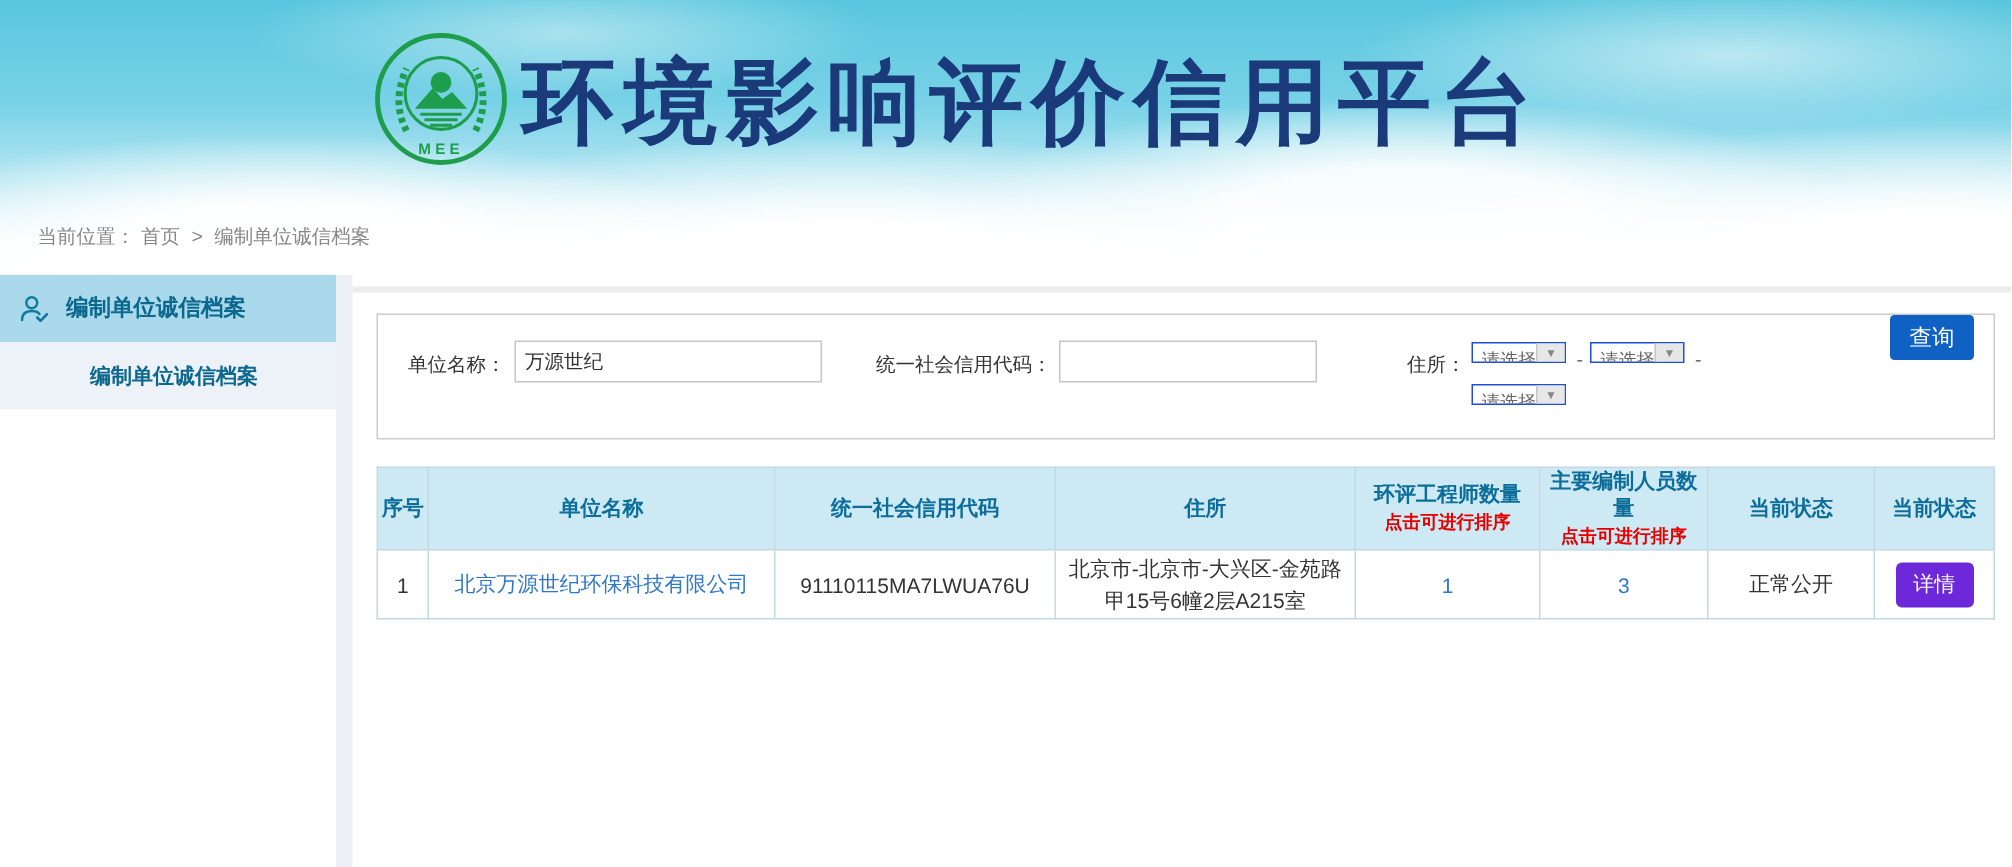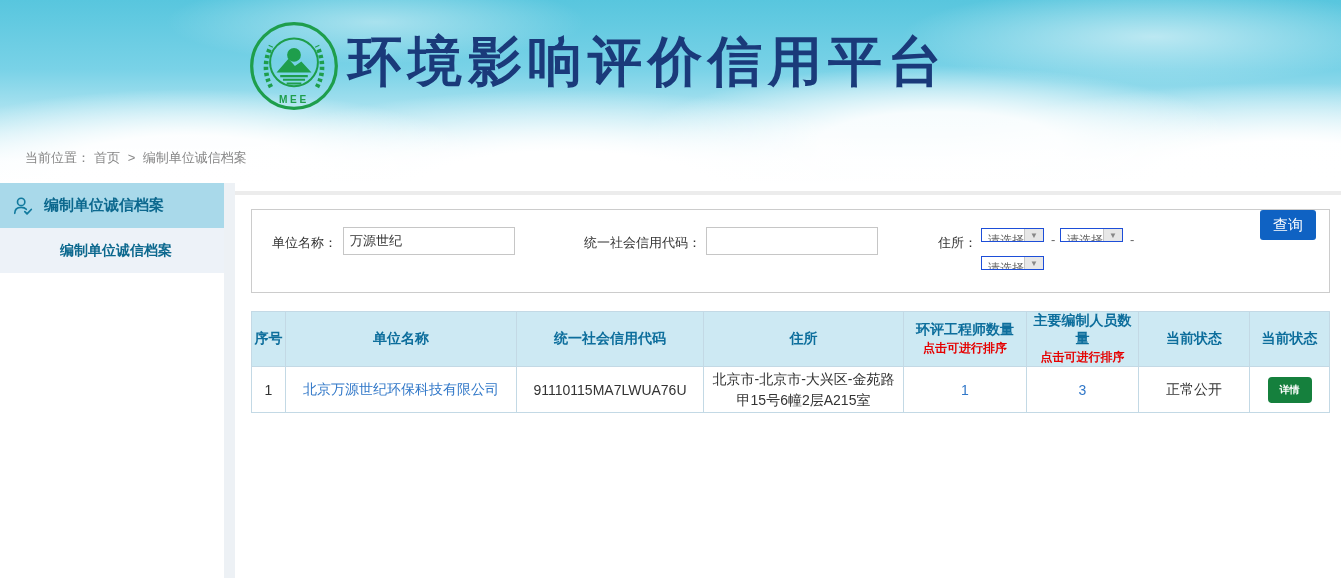--- a/index.html
+++ b/index.html
@@ -11,21 +11,21 @@
     background:
       radial-gradient(ellipse 420px 110px at 14% 92%, rgba(255,255,255,.95) 30%, rgba(255,255,255,0) 72%),
       radial-gradient(ellipse 520px 140px at 42% 104%, #ffffff 28%, rgba(255,255,255,0) 72%),
       radial-gradient(ellipse 430px 110px at 70% 78%, rgba(255,255,255,.9) 28%, rgba(255,255,255,0) 70%),
       radial-gradient(ellipse 520px 130px at 96% 95%, rgba(255,255,255,.98) 25%, rgba(255,255,255,0) 70%),
       radial-gradient(ellipse 300px 60px at 28% 12%, rgba(255,255,255,.45), rgba(255,255,255,0) 70%),
       radial-gradient(ellipse 360px 70px at 86% 20%, rgba(255,255,255,.55), rgba(255,255,255,0) 70%),
       linear-gradient(180deg,#58c6de 0%,#79d2e7 38%,#bce8f3 68%,#f7fcfe 88%,#ffffff 100%);
   }
   .logo { position:absolute; left:248px; top:20px; width:92px; height:92px; }
-  .site-title { position:absolute; left:348px; top:26px; font-size:54px; font-weight:bold;
+  .site-title { position:absolute; left:348px; top:26px; font-size:62px; font-weight:bold;
     letter-spacing:6px; color:#1a3a7a; }
   .breadcrumb { position:absolute; left:8px; top:149px; font-size:13px; color:#878787;margin-left:17px; }
   .breadcrumb span { margin-right:4px; }
   .crumb-link { cursor:pointer; }
 
   
   .page { display:flex; width:1341px; height:395px; }
   .sidebar { width:226px; background:#ffffff; }
   .side-item { height:45px; display:flex; align-items:center; cursor:pointer;
     color:#0c688e; font-weight:bold; }
@@ -53,22 +53,22 @@
     font-family:"Liberation Sans","DejaVu Sans",sans-serif; }
 
   
   .result-table { margin-top:18px; border-collapse:collapse; table-layout:fixed; width:1078px; }
   .result-table th, .result-table td { border:1px solid #c3d9e5; text-align:center; }
   .result-table th { height:42px; background:#cde9f3; color:#0d6e9c; font-size:14px; font-weight:bold; }
   .result-table td { height:46px; font-size:14px; color:#333; background:#fff; }
   .sort-hint { display:block; color:#e50000; font-size:12px; font-weight:bold; margin-top:1px; }
   .cell-link { color:#3077c8; cursor:pointer; text-decoration:none; }
   .addr-cell { font-size:13px; padding:2px 6px; line-height:1.45; }
-  .btn-detail { background:#15803d; color:#fff; font-size:10px; border:none; border-radius:4px;
-    padding:6px 12px; cursor:pointer; font-family:"Liberation Sans","DejaVu Sans",sans-serif;font-weight:bold; }
+  .btn-detail { background:#6d28d9; color:#fff; font-size:14px; border:none; border-radius:4px;
+    padding:6px 12px; cursor:pointer; font-family:"Liberation Sans","DejaVu Sans",sans-serif; }
 </style>
 </head>
 <body>
 
 <div class="header">
   <svg class="logo" viewBox="0 0 100 100">
     <circle cx="50" cy="50" r="46" fill="none" stroke="#1e9e4c" stroke-width="3.5"></circle>
     <circle cx="50" cy="46" r="26" fill="none" stroke="#1e9e4c" stroke-width="2.2"></circle>
     <path d="M25 73 Q14 52 25 28" fill="none" stroke="#1e9e4c" stroke-width="5" stroke-dasharray="3.5,3"></path>
     <path d="M75 73 Q86 52 75 28" fill="none" stroke="#1e9e4c" stroke-width="5" stroke-dasharray="3.5,3"></path>
@@ -100,21 +100,21 @@
       <span>编制单位诚信档案</span>
     </div>
   </aside>
 
   <div class="gap-strip"></div>
 
   <div class="main">
 
     <div class="search-panel">
       <span class="f-label" style="left:20px; top:24px;">单位名称：</span>
-      <input class="f-input" style="left: 91px; top: 17px; width: 172px;" value="万源世纪">
+      <input class="f-input" style="left: 91px; top: 17px; width: 205px;" value="万源世纪">
       <span class="f-label" style="left:332px; top:24px;">统一社会信用代码：</span>
       <input class="f-input" style="left: 454px; top: 17px; width: 172px;" value="">
       <span class="f-label" style="left:686px; top:24px;">住所：</span>
 
       <div class="ddl" style="left:729px; top:18px;">
         <span class="ddl-text">请选择</span>
         <span class="ddl-btn">
             <span class="ddl-arrow">▼</span>
           </span>
       </div>

